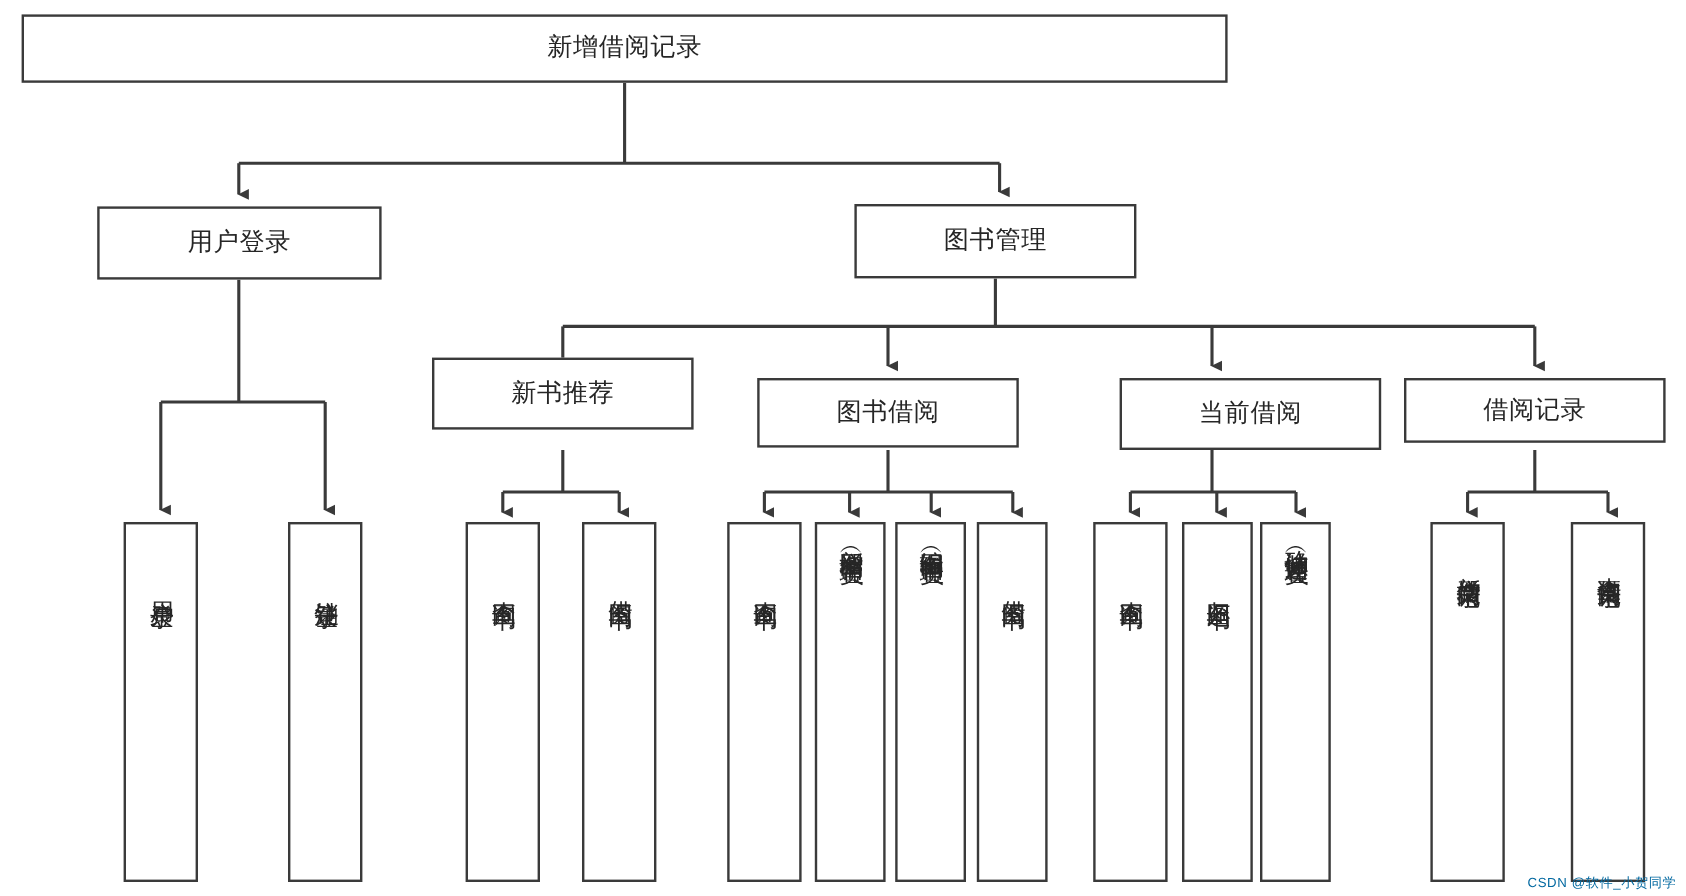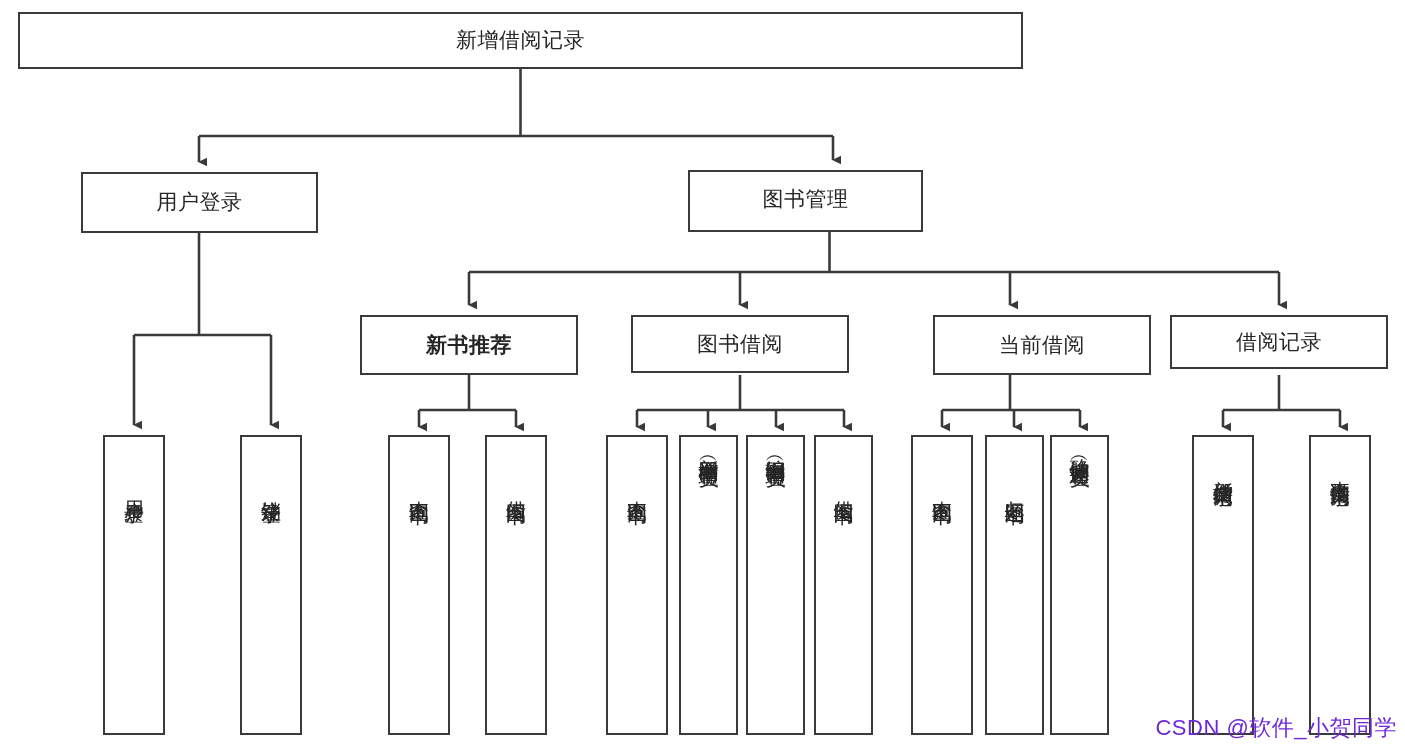--- a/index.html
+++ b/index.html
@@ -56,22 +56,22 @@
   .leaf-box.leaf-pad-mid {
     padding-top: 48px;
   }
   .leaf-box.leaf-pad-small {
     padding-top: 28px;
   }
   .watermark {
     position: absolute;
     right: 8px;
     bottom: 4px;
-    font-size: 22px;
-    color: #6d28d9;
+    font-size: 11px;
+    color: #0369a1;
     white-space: nowrap;
     letter-spacing: 0.5px;
   }
 </style>
 </head>
 <body>
 
 <div id="diagram-root">
 
   <svg class="diagram-svg" viewBox="0 0 1405 747" xmlns="http://www.w3.org/2000/svg">
@@ -125,25 +125,25 @@
   </svg>
 
   <div class="node-box" style="left:18px; top:12px; width:1005px; height:57px;">
     <span class="node-label-h">新增借阅记录</span>
   </div>
 
   <div class="node-box" style="left:81px; top:172px; width:237px; height:61px;">
     <span class="node-label-h">用户登录</span>
   </div>
 
-  <div class="node-box" style="left:688px; top:170px; width:235px; height:62px;font-family:Liberation Mono, monospace;">
+  <div class="node-box" style="left:712px; top:170px; width:235px; height:62px;">
     <span class="node-label-h">图书管理</span>
   </div>
 
-  <div class="node-box" style="left:360px; top:315px; width:218px; height:60px;font-weight:bold;">
+  <div class="node-box" style="left:360px; top:298px; width:218px; height:60px;">
     <span class="node-label-h">新书推荐</span>
   </div>
 
   <div class="node-box" style="left:631px; top:315px; width:218px; height:58px;">
     <span class="node-label-h">图书借阅</span>
   </div>
 
   <div class="node-box" style="left:901px; top:315px; width:218px; height:60px;margin-left:32px;">
     <span class="node-label-h">当前借阅</span>
   </div>

